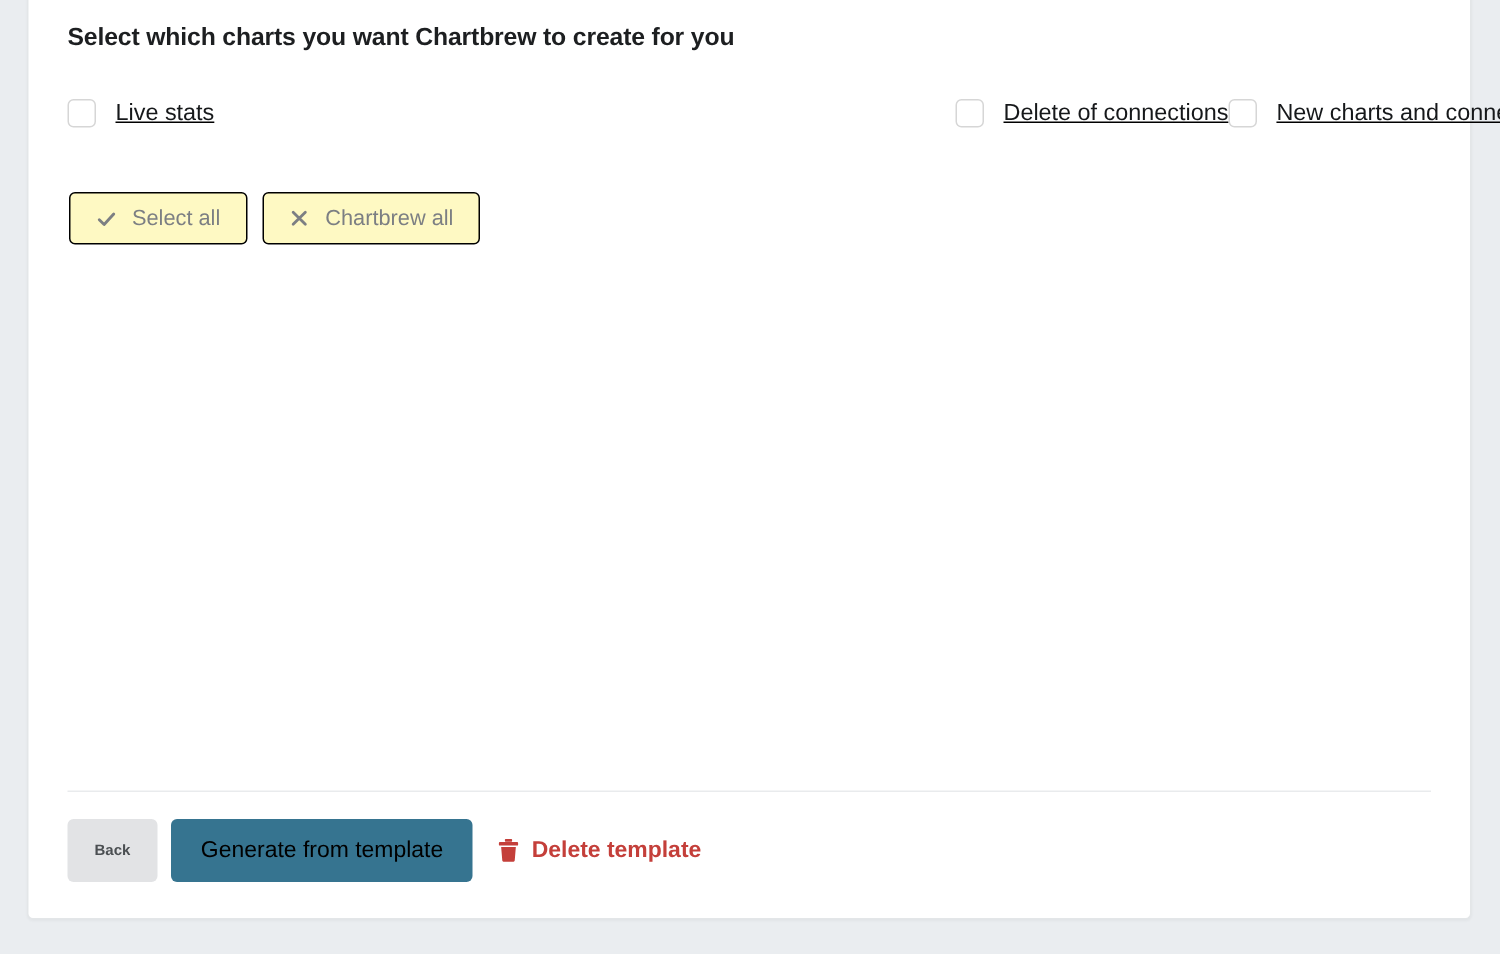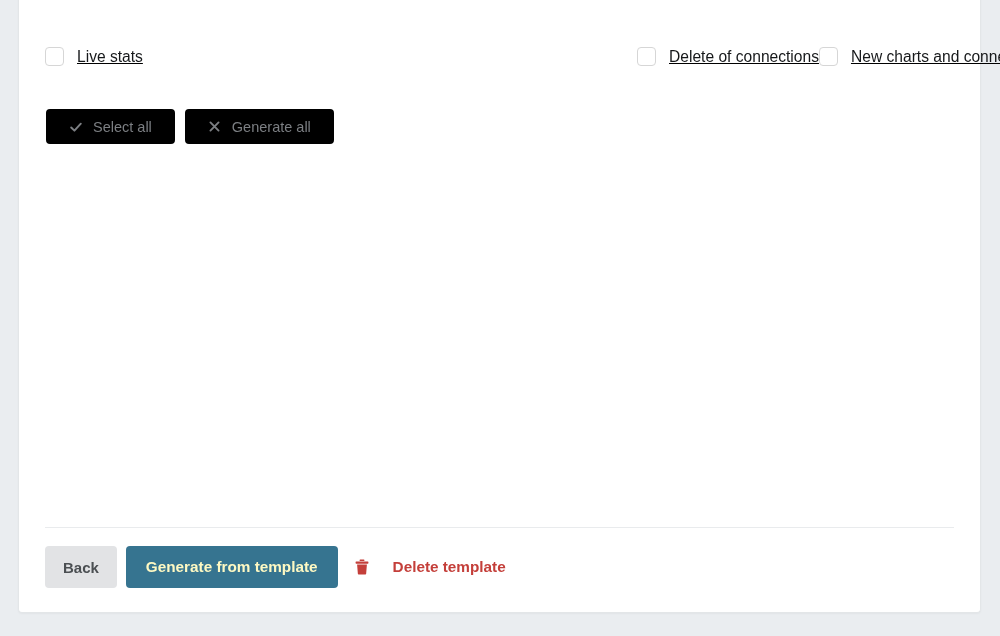--- a/index.html
+++ b/index.html
@@ -93,23 +93,23 @@
     gap: 10px;
     margin-top: 26px;
     padding-left: 1px;
   }
   .ghost-btn {
     display: inline-flex;
     align-items: center;
     gap: 10px;
     height: 35px;
     padding: 0 17px;
-    border: 6px solid #000000;
-    border-radius: 4px;
-    background: #000000;
+    border: 1px solid #000000;
+    border-radius: 4px;
+    background: #fef9c3;
     color: #7c7f83;
     font-size: 14.5px;
     font-family: "Liberation Sans", sans-serif;
     cursor: pointer;
     box-sizing: border-box;
   }
   .ghost-btn .gicon {
     display: inline-flex;
     align-items: center;
     justify-content: center;
@@ -137,42 +137,42 @@
     align-items: center;
     gap: 0px;
   }
   .btn-back {
     height: 42px;
     padding: 0 18px;
     border: none;
     border-radius: 4px;
     background: #e2e3e5;
     color: #4b4f52;
-    font-size: 15px;
+    font-size: 10px;
     font-weight: bold;
     font-family: "Liberation Sans", sans-serif;
     cursor: pointer;
     margin-right: 9px;
   }
   .btn-primary {
     height: 42px;
     padding: 0 20px;
     border: none;
     border-radius: 4px;
     background: #367490;
-    color: #fef9c3;
+    color: #000000;
     font-size: 15.3px;
-    font-weight: bold;
+    font-weight: normal;
     font-family: "Liberation Sans", sans-serif;
     cursor: pointer;
   }
   .btn-delete {
     display: inline-flex;
     align-items: center;
-    gap: 24px;
+    gap: 8px;
     margin-left: 17px;
     background: transparent;
     border: none;
     padding: 0;
     color: #c43f3a;
     font-size: 15.3px;
     font-weight: bold;
     font-family: "Liberation Sans", sans-serif;
     cursor: pointer;
   }
@@ -181,20 +181,21 @@
     height: 16px;
     display: inline-block;
   }
 </style>
 </head>
 <body>
 
 <div class="card">
   <div class="card-body">
 
+    <h2 class="section-title">Select which charts you want Chartbrew to create for you</h2>
 
     <div class="check-grid" id="check-grid">
         <div class="check-row">
           <span class="cbox"></span>
           <span class="check-label">Live stats</span>
         </div>
         <div class="check-row">
           <span class="cbox"></span>
           <span class="check-label">Delete of connections</span>
         </div>
@@ -215,21 +216,21 @@
             </svg>
         </span>
         <span>Select all</span>
       </button>
       <button class="ghost-btn">
         <span class="gicon">
           <svg viewBox="0 0 16 16" width="13" height="13" fill="none" stroke="currentColor" stroke-width="2.3" stroke-linecap="round">
               <path d="M3 3 L13 13 M13 3 L3 13"></path>
             </svg>
         </span>
-        <span>Generate all</span>
+        <span>Chartbrew all</span>
       </button>
     </div>
 
   </div>
 
   <div class="divider"></div>
 
   <div class="footer">
     <button class="btn-back">Back</button>
     <button class="btn-primary">Generate from template</button>

